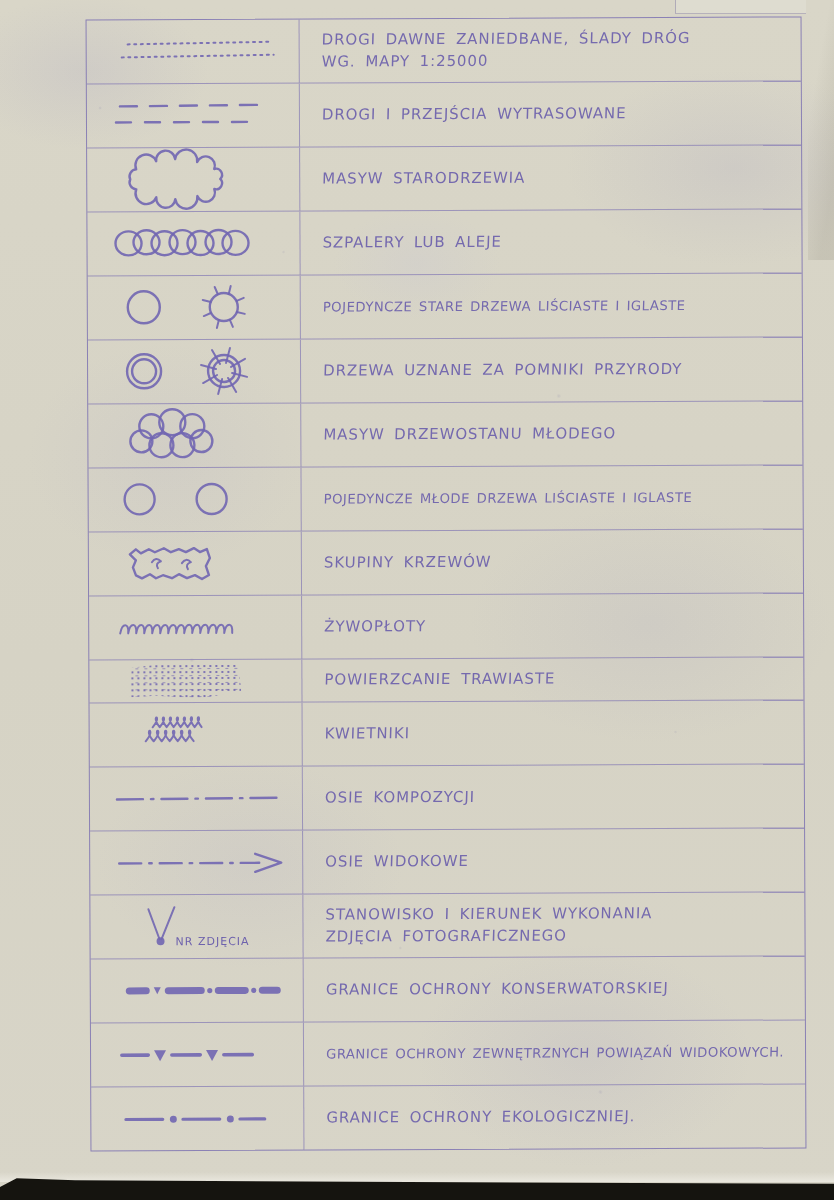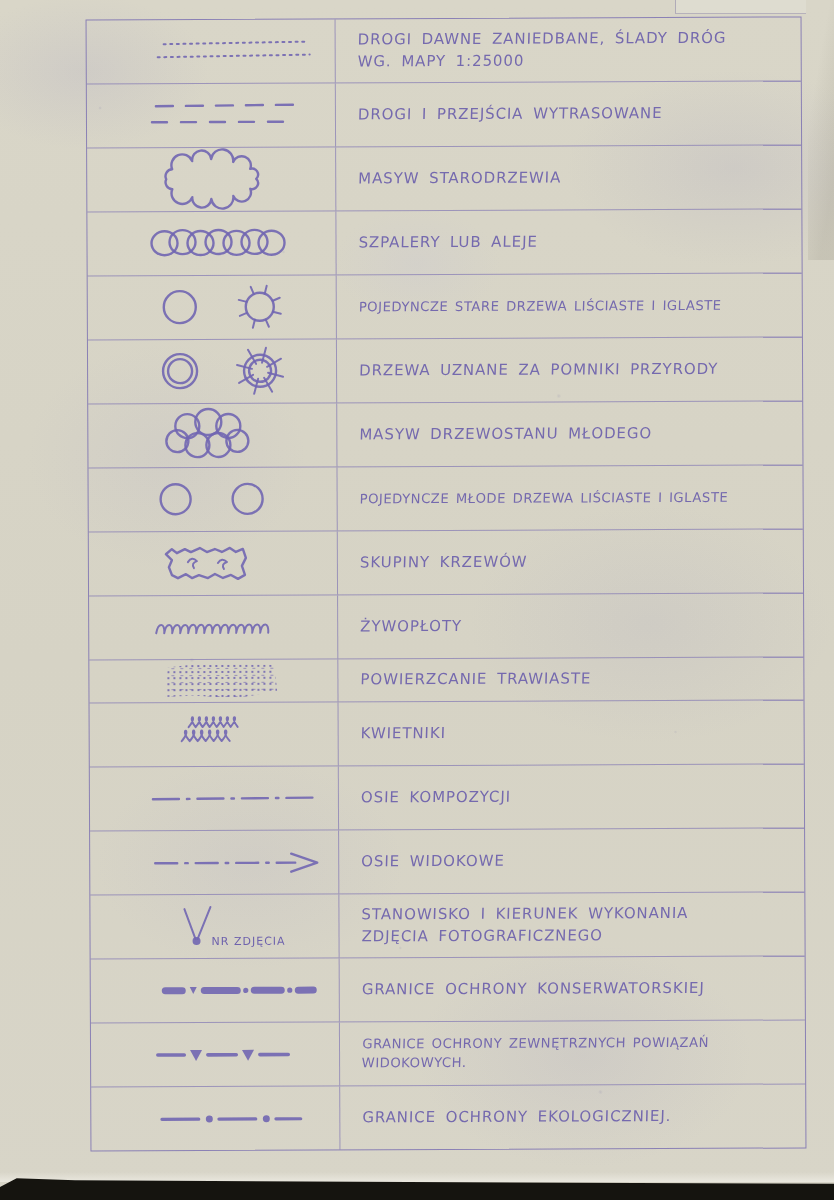--- a/index.html
+++ b/index.html
@@ -39,21 +39,21 @@
 
   .legend-table{
     position:absolute;left:88px;top:18px;width:714px;height:1130px;
     border:1.6px solid rgba(116,105,176,.78);
     transform:rotate(-0.25deg);
     display:flex;flex-direction:column;
   }
   .row{flex:1 1 0;display:flex;border-bottom:1.3px solid rgba(116,105,176,.6);}
   .row:last-child{border-bottom:none;}
   .sym{width:212px;flex:none;border-right:1.3px solid rgba(116,105,176,.6);
-       position:relative;display:flex;align-items:center;justify-content:center;margin-left:36px;}
+       position:relative;display:flex;align-items:center;justify-content:center;}
   .txt{flex:1;display:flex;flex-direction:column;justify-content:center;
        padding:4px 6px 4px 22px;}
   .label{color:#6e62ad;font-size:15px;letter-spacing:.9px;word-spacing:4px;
          line-height:1.45;opacity:.93;transform:skewX(-2deg);}
   .label.sm{font-size:13.2px;letter-spacing:.5px;word-spacing:2px;}
   svg{display:block;}
   .s{stroke:#7166b1;fill:none;stroke-width:2.4;stroke-linecap:round;stroke-linejoin:round;opacity:.9;}
   .s.t{stroke-width:2;}
   .f{fill:#7166b1;stroke:none;opacity:.9;}
   .stipple{position:absolute;left:40px;top:50%;margin-top:-18px;width:112px;height:36px;

